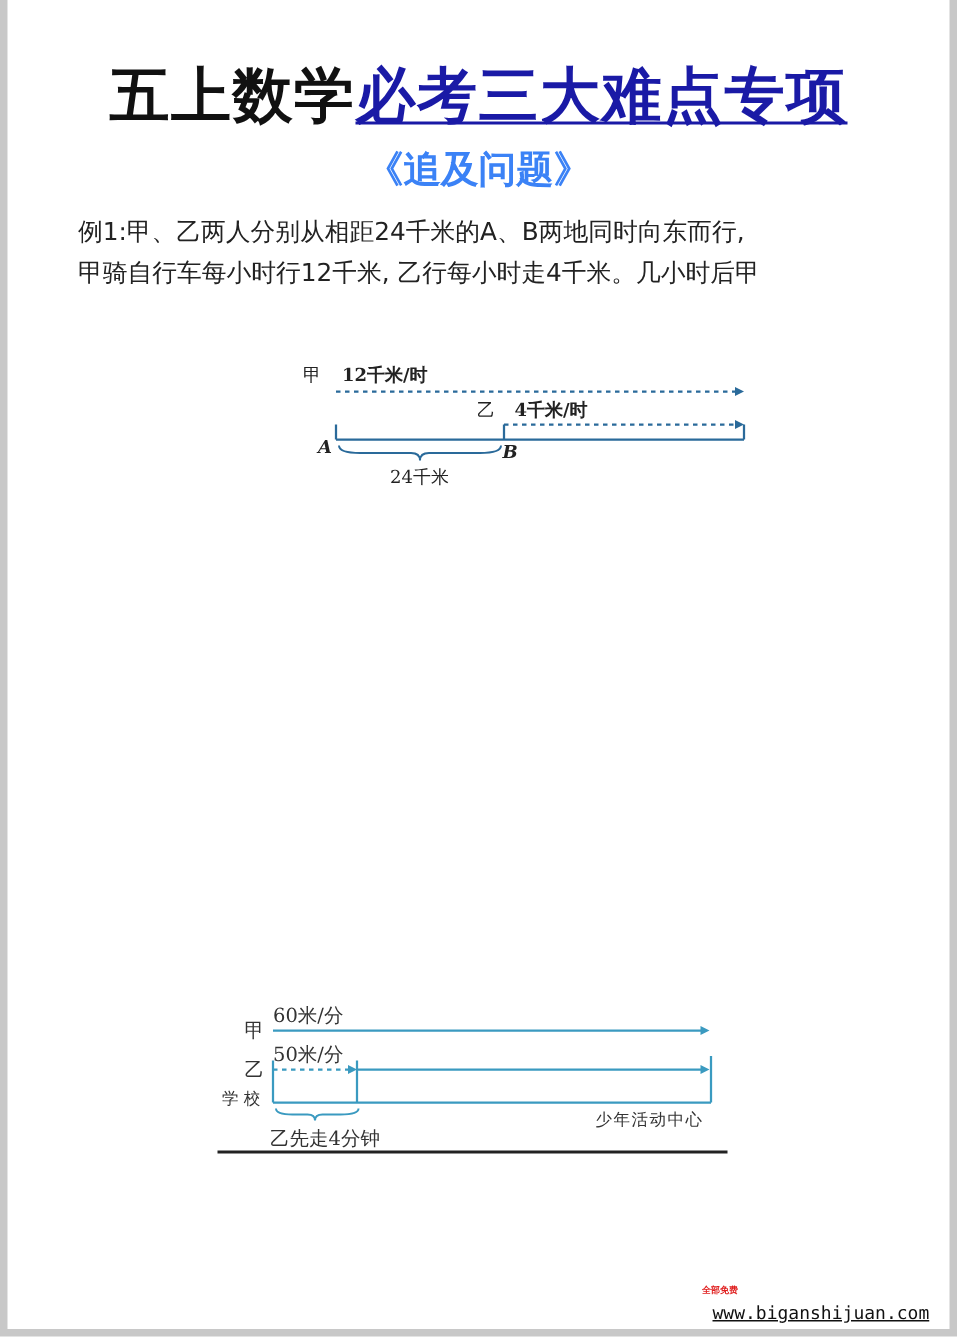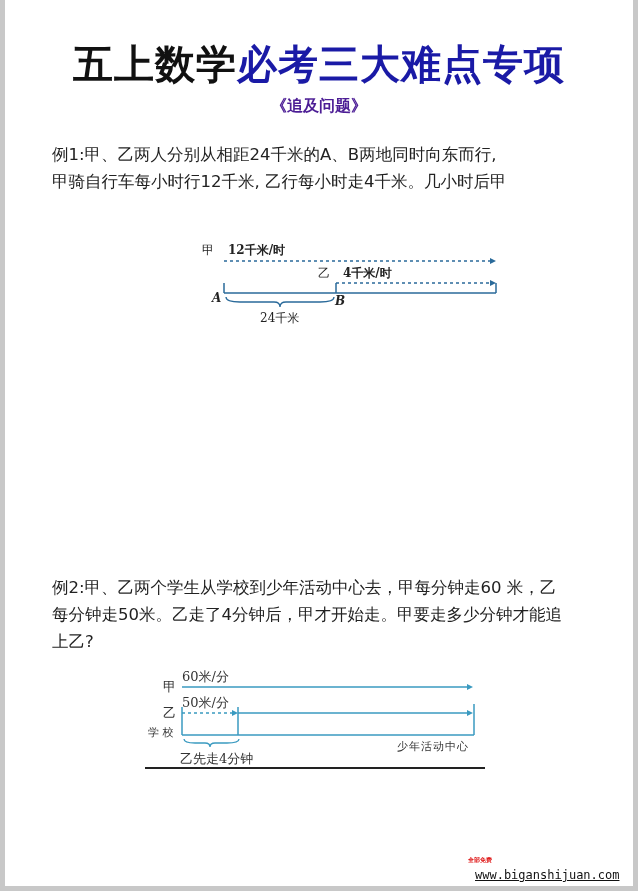--- a/index.html
+++ b/index.html
@@ -1,21 +1,21 @@
 <!DOCTYPE html>
 <html><head>
 <meta charset="utf-8">
 <style>
   html, body { margin: 0; padding: 0; }
   body { width: 638px; height: 891px; background: #c8c8c8; position: relative; overflow: hidden; font-family: "DejaVu Sans", sans-serif; }
   .page { position: absolute; left: 5px; top: 0; width: 628px; height: 886px; background: #ffffff; }
   .title { position: absolute; top: 38px; left: 0; width: 100%; text-align: center; font-family: "DejaVu Serif", serif; font-size: 40px; font-weight: bold; line-height: 52px; letter-spacing: 1px; }
   .title .black { color: #111; }
-  .title .blue { color: #1a1aa6; text-decoration-thickness: 2px; text-underline-offset: 4px; }
-  .subtitle { position: absolute; top: 96px; left: 0; width: 100%; text-align: center; color: #4c1d95; font-size: 16px; font-weight: bold; }
+  .title .blue { color: #1a1aa6; text-decoration: underline; text-decoration-thickness: 2px; text-underline-offset: 4px; }
+  .subtitle { position: absolute; top: 96px; left: 0; width: 100%; text-align: center; color: #3b82f6; font-size: 25px; font-weight: bold; }
   .para { position: absolute; left: 47px; width: 565px; font-size: 16.5px; line-height: 27px; color: #222; font-weight: normal; }
   .diag { position: absolute; }
   .lbl { position: absolute; font-family: "DejaVu Serif", serif; font-size: 12px; color: #222; white-space: nowrap; }
   .lbl2 { position: absolute; font-family: "DejaVu Serif", serif; font-size: 13px; color: #333; white-space: nowrap; }
   .footer-logo { position: absolute; left: 483px; top: 832px; font-size: 29px; font-weight: bold; color: #111; letter-spacing: 1px; }
   .footer-url { position: absolute; left: 470px; top: 868px; font-family: "DejaVu Sans Mono", monospace; font-size: 12px; color: #111; text-decoration: underline; }
   .footer-badge { position: absolute; left: 463px; top: 856px; font-size: 6px; color: #e02020; font-weight: bold; }
 </style>
 </head>
 <body>
@@ -46,25 +46,20 @@
     </svg>
     <span class="lbl" style="left:12px; top:4px;">甲</span>
     <span class="lbl" style="left:38px; top:4px; font-weight:bold;">12千米/时</span>
     <span class="lbl" style="left:128px; top:27px;">乙</span>
     <span class="lbl" style="left:153px; top:27px; font-weight:bold;">4千米/时</span>
     <span class="lbl" style="left:22px; top:53px; font-style:italic; font-weight:bold;">A</span>
     <span class="lbl" style="left:145px; top:56px; font-style:italic; font-weight:bold;">B</span>
     <span class="lbl" style="left:70px; top:72px; font-weight:normal;">24千米</span>
   </div>
 
-  <div class="para" style="top:574px;">
-    <div>例2:甲、乙两个学生从学校到少年活动中心去，甲每分钟走60 米，乙</div>
-    <div>每分钟走50米。乙走了4分钟后，甲才开始走。甲要走多少分钟才能追</div>
-    <div>上乙?</div>
-  </div>
 
   <div class="diag" style="left:130px; top:662px; width:360px; height:112px;">
     <svg width="360" height="112" style="position:absolute;left:0;top:0;">
       <line x1="47" y1="25" x2="333" y2="25" stroke="#3a9ac0" stroke-width="1.5"></line>
       <polygon points="332,22 338,25 332,28" fill="#3a9ac0"></polygon>
       <line x1="47" y1="51" x2="98" y2="51" stroke="#3a9ac0" stroke-width="1.5" stroke-dasharray="3,3"></line>
       <polygon points="97,48 103,51 97,54" fill="#3a9ac0"></polygon>
       <line x1="103" y1="51" x2="333" y2="51" stroke="#3a9ac0" stroke-width="1.5"></line>
       <polygon points="332,48 338,51 332,54" fill="#3a9ac0"></polygon>
       <line x1="47" y1="73" x2="339" y2="73" stroke="#3a9ac0" stroke-width="1.5"></line>

